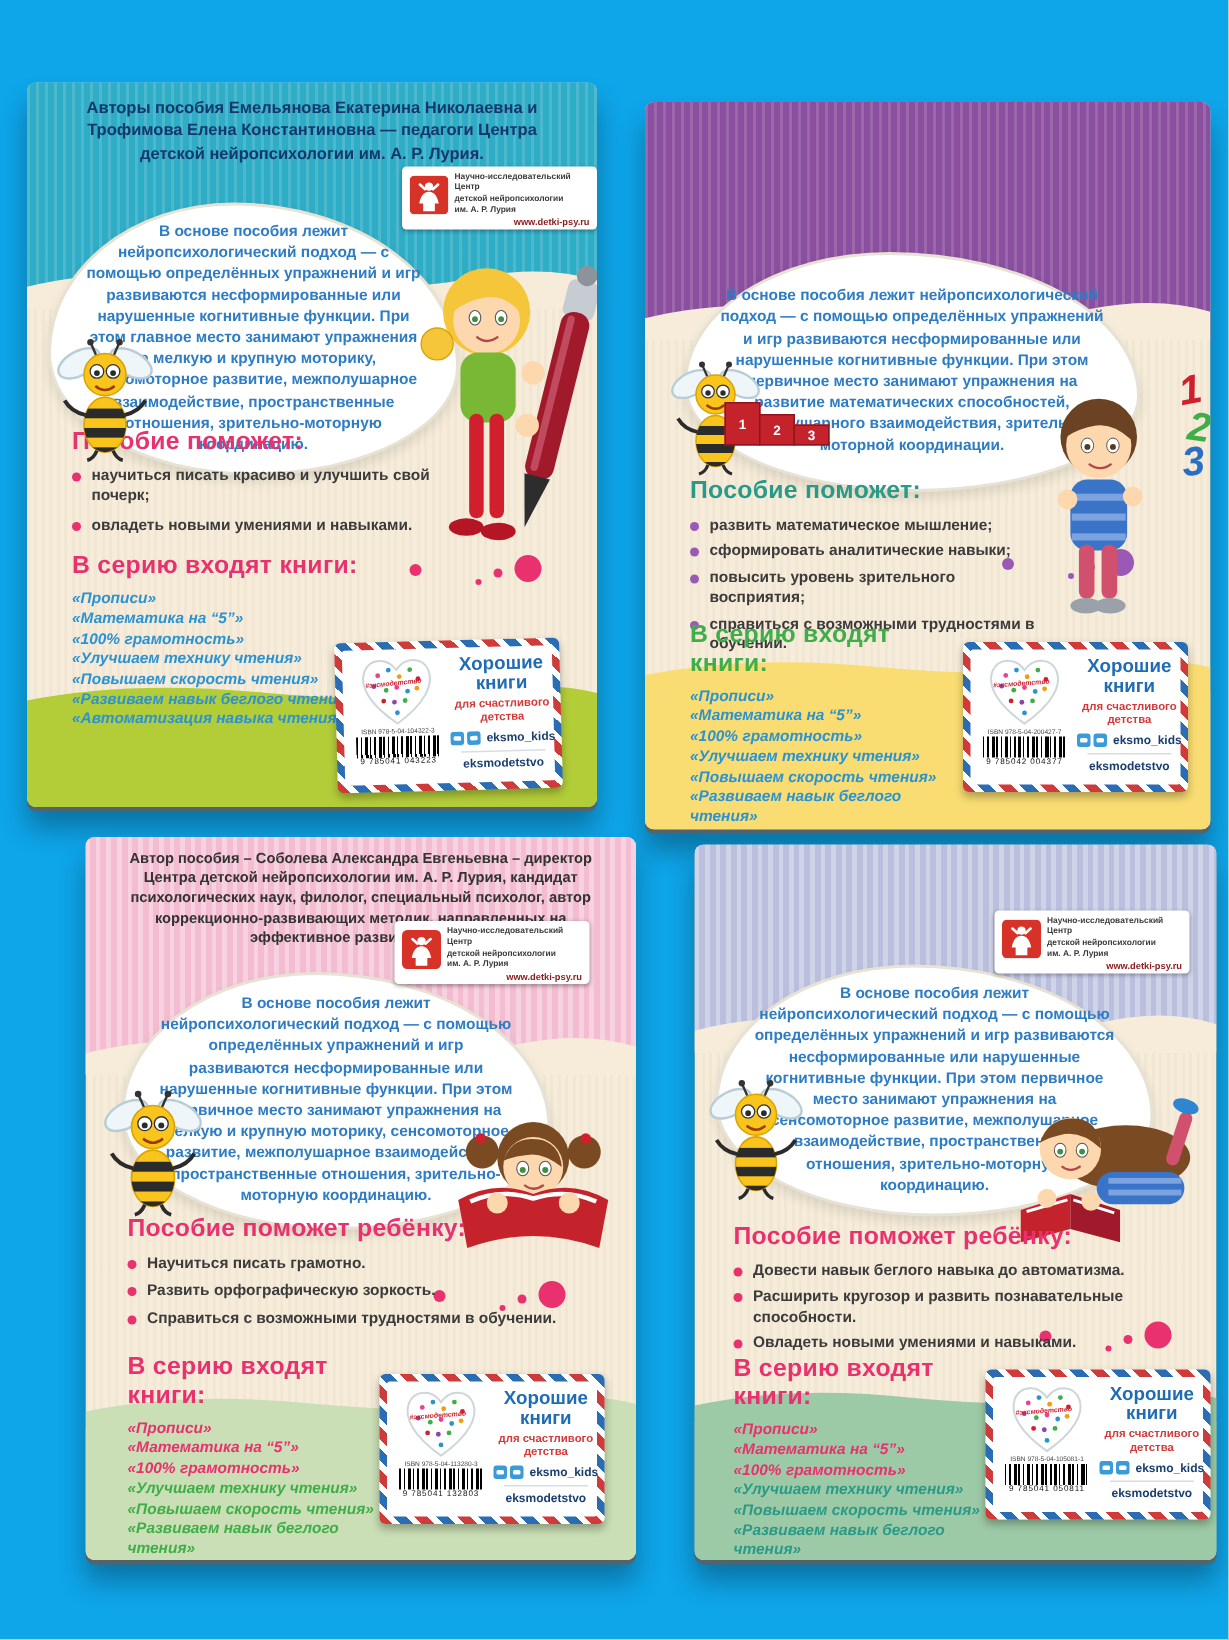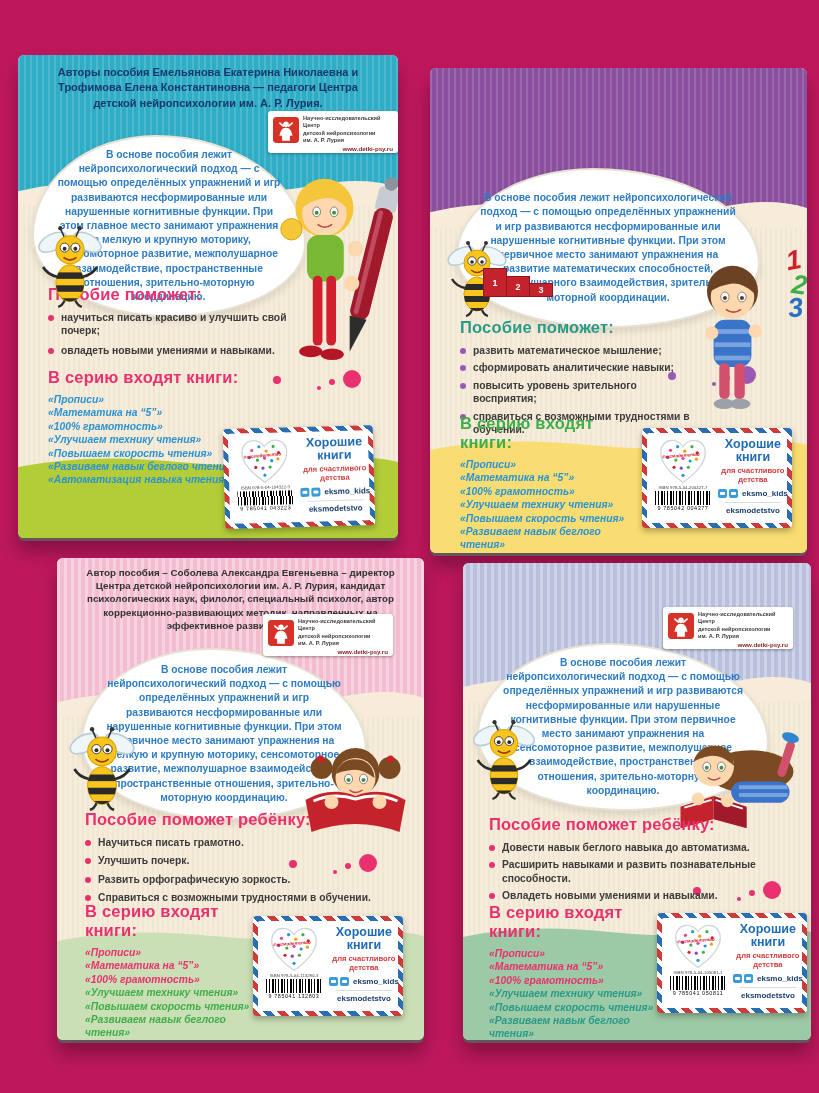--- a/index.html
+++ b/index.html
@@ -1,17 +1,17 @@
 <!DOCTYPE html>
 <html><head>
 <meta charset="utf-8">
 <style>
   html,body{margin:0;padding:0;background:#ffffff;}
   body{font-family:"Liberation Sans",sans-serif;}
-  .canvas{position:relative;width:819px;height:1093px;background:#be185d;overflow:hidden;text-decoration:underline;}
+  .canvas{position:relative;width:819px;height:1093px;background:#0ea5e9;overflow:hidden;text-decoration:underline;}
 
   
   .cover{position:absolute;border-radius:6px;
          box-shadow:0 3px 0 rgba(95,95,95,.85), 0 14px 18px rgba(0,0,0,.30);}
   .cover-inner{position:absolute;inset:0;border-radius:6px;overflow:hidden;
     background-color:#f6ecd9;
     background-image:repeating-linear-gradient(90deg,rgba(0,0,0,.025) 0 2px,transparent 2px 5px);}
   .hdr{position:absolute;top:0;left:0;right:0;z-index:1;
     background-image:repeating-linear-gradient(90deg,rgba(255,255,255,.14) 0 2px,transparent 2px 6px);}
   .hdr-wave{position:absolute;left:0;bottom:-1px;width:100%;height:34px;display:block;}
@@ -536,24 +536,20 @@
         </svg>
 
       <div class="help">
         <div class="help-title" style="color: rgb(232, 49, 110);">Пособие поможет ребёнку:</div>
         <div class="hrow">
             <span class="hdot" style="background-color: rgb(232, 49, 110);"></span>
             <span class="htxt">Научиться писать грамотно.</span>
           </div>
         <div class="hrow">
             <span class="hdot" style="background-color: rgb(232, 49, 110);"></span>
-            <span class="htxt">Улучшить почерк.</span>
-          </div>
-        <div class="hrow">
-            <span class="hdot" style="background-color: rgb(232, 49, 110);"></span>
             <span class="htxt">Развить орфографическую зоркость.</span>
           </div>
         <div class="hrow">
             <span class="hdot" style="background-color: rgb(232, 49, 110);"></span>
             <span class="htxt">Справиться с возможными трудностями в обучении.</span>
           </div>
       </div>
 
       <div class="series">
         <div class="series-title" style="color: rgb(232, 49, 110);">В серию входят книги:</div>
@@ -640,21 +636,21 @@
         </svg>
 
       <div class="help">
         <div class="help-title" style="color: rgb(232, 49, 110);">Пособие поможет ребёнку:</div>
         <div class="hrow">
             <span class="hdot" style="background-color: rgb(232, 49, 110);"></span>
             <span class="htxt">Довести навык беглого навыка до автоматизма.</span>
           </div>
         <div class="hrow">
             <span class="hdot" style="background-color: rgb(232, 49, 110);"></span>
-            <span class="htxt">Расширить навыками и развить познавательные способности.</span>
+            <span class="htxt">Расширить кругозор и развить познавательные способности.</span>
           </div>
         <div class="hrow">
             <span class="hdot" style="background-color: rgb(232, 49, 110);"></span>
             <span class="htxt">Овладеть новыми умениями и навыками.</span>
           </div>
       </div>
 
       <div class="series">
         <div class="series-title" style="color: rgb(232, 49, 110);">В серию входят книги:</div>
         <div class="srow" style="color: rgb(232, 49, 110);">«Прописи»</div>

